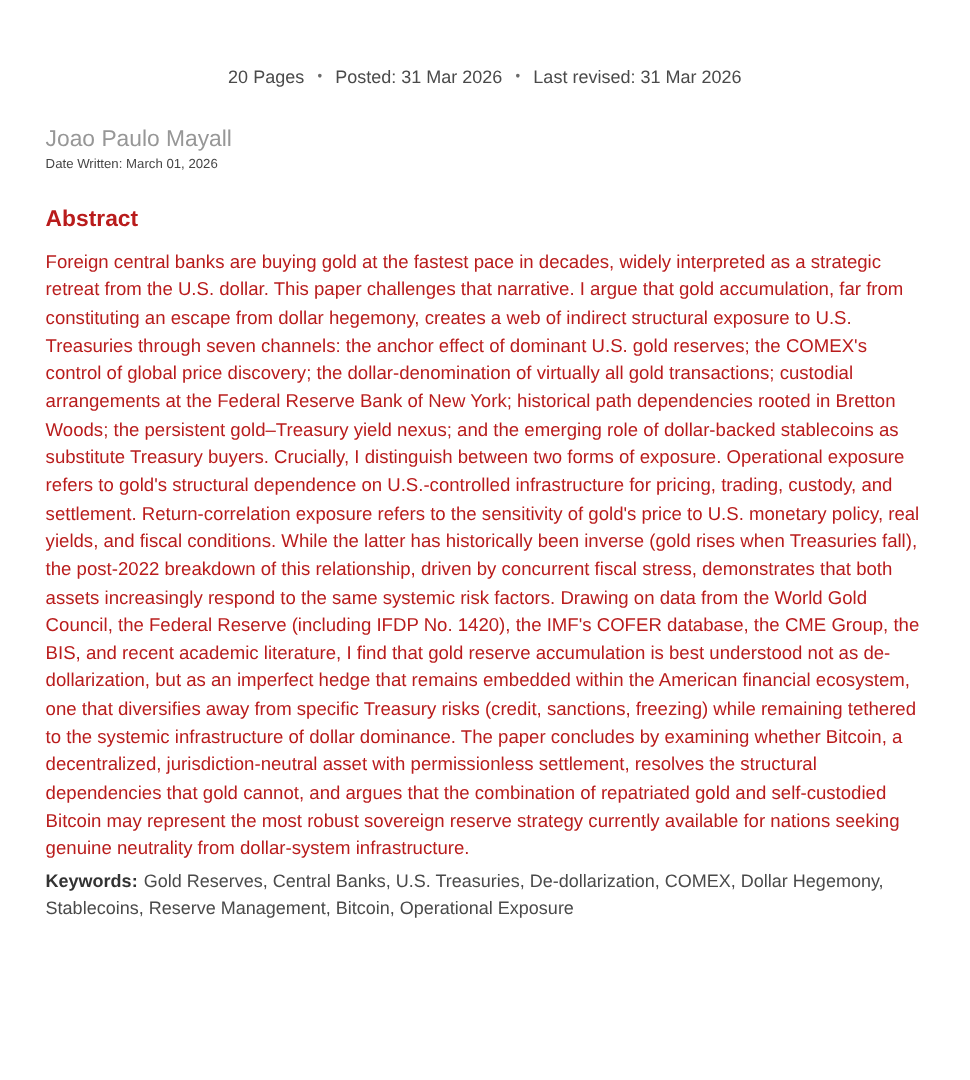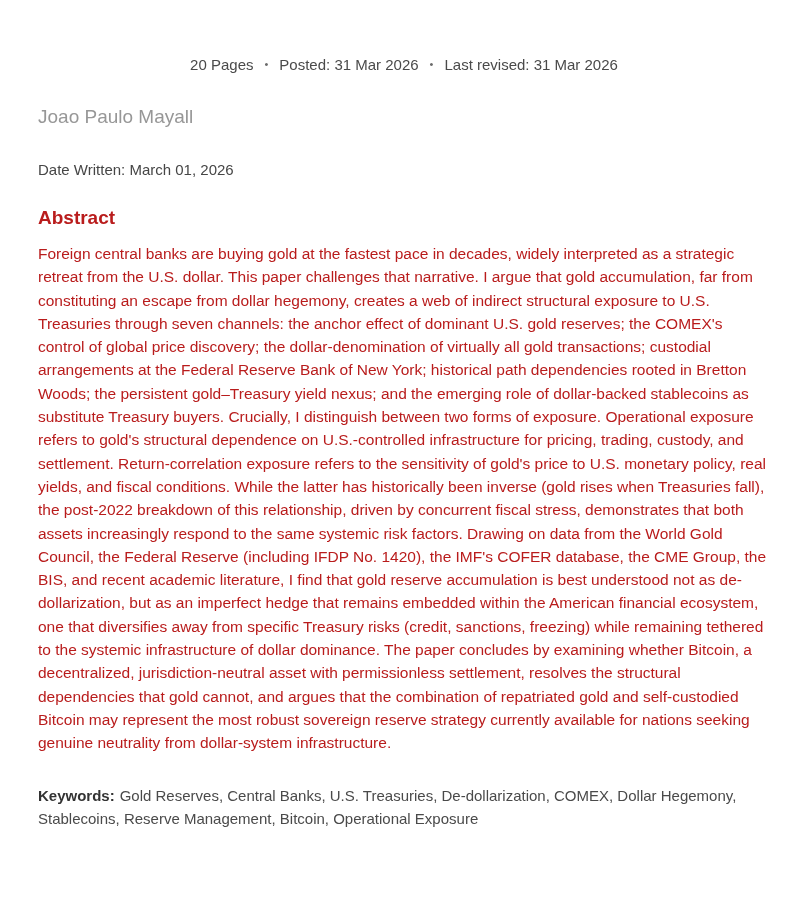--- a/index.html
+++ b/index.html
@@ -46,40 +46,40 @@
     cursor: pointer;
     display: inline-block;
   }
   .author-affiliation {
     font-size: 13.5px;
     color: #555555;
     line-height: 19px;
     margin-top: 2px;
   }
   .date-written {
-    margin-top: 32px;
-    font-size: 15px;
+    margin-top: 2px;
+    font-size: 11px;
     color: #464646;
   }
   .abstract-heading {
     margin-top: 29px;
     font-size: 19px;
     font-weight: 700;
     color: #b91c1c;
   }
   .abstract-text {
     margin-top: 13px;
     font-size: 15.5px;
     line-height: 23.3px;
     color: #b91c1c;
     max-width: 732px;
     text-align: left;
   }
   .kv-line {
-    margin-top: 29px;
+    margin-top: 3px;
     font-size: 15px;
     line-height: 23px;
     color: #4a4a4a;
     max-width: 732px;
   }
   .kv-line .kv-label {
     font-weight: 700;
     color: #333333;
     margin-right: 5px;
   }

